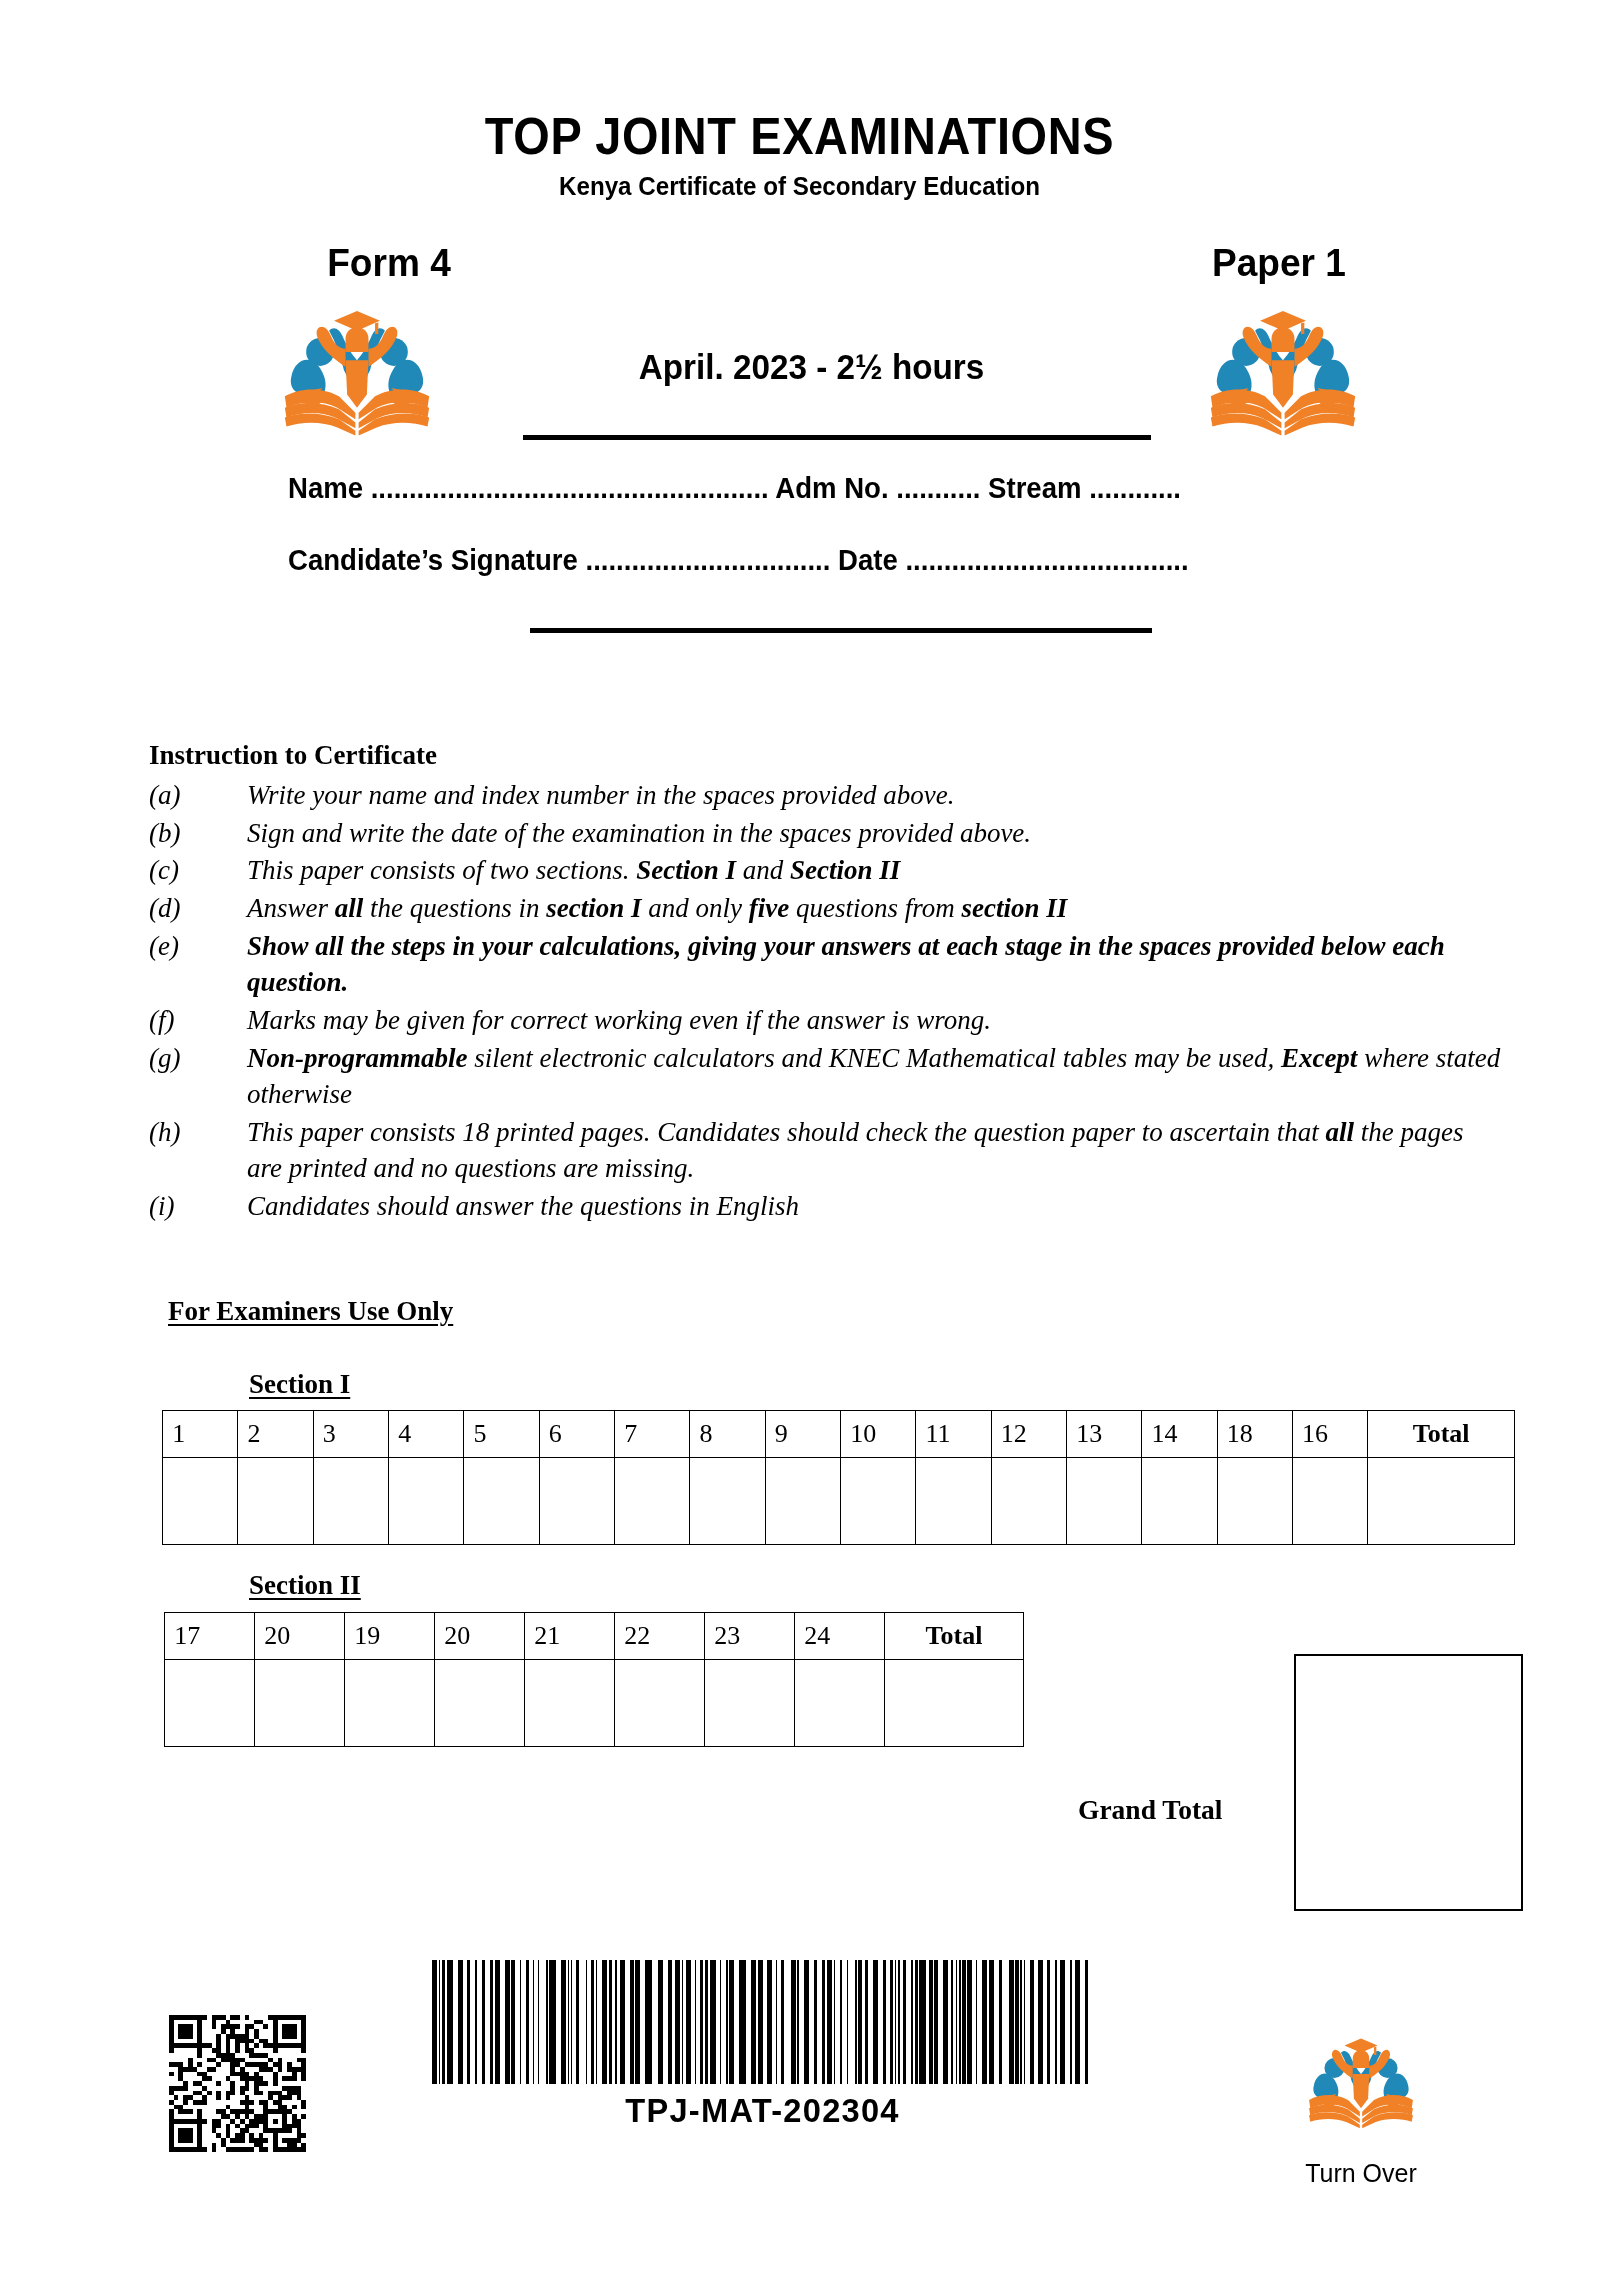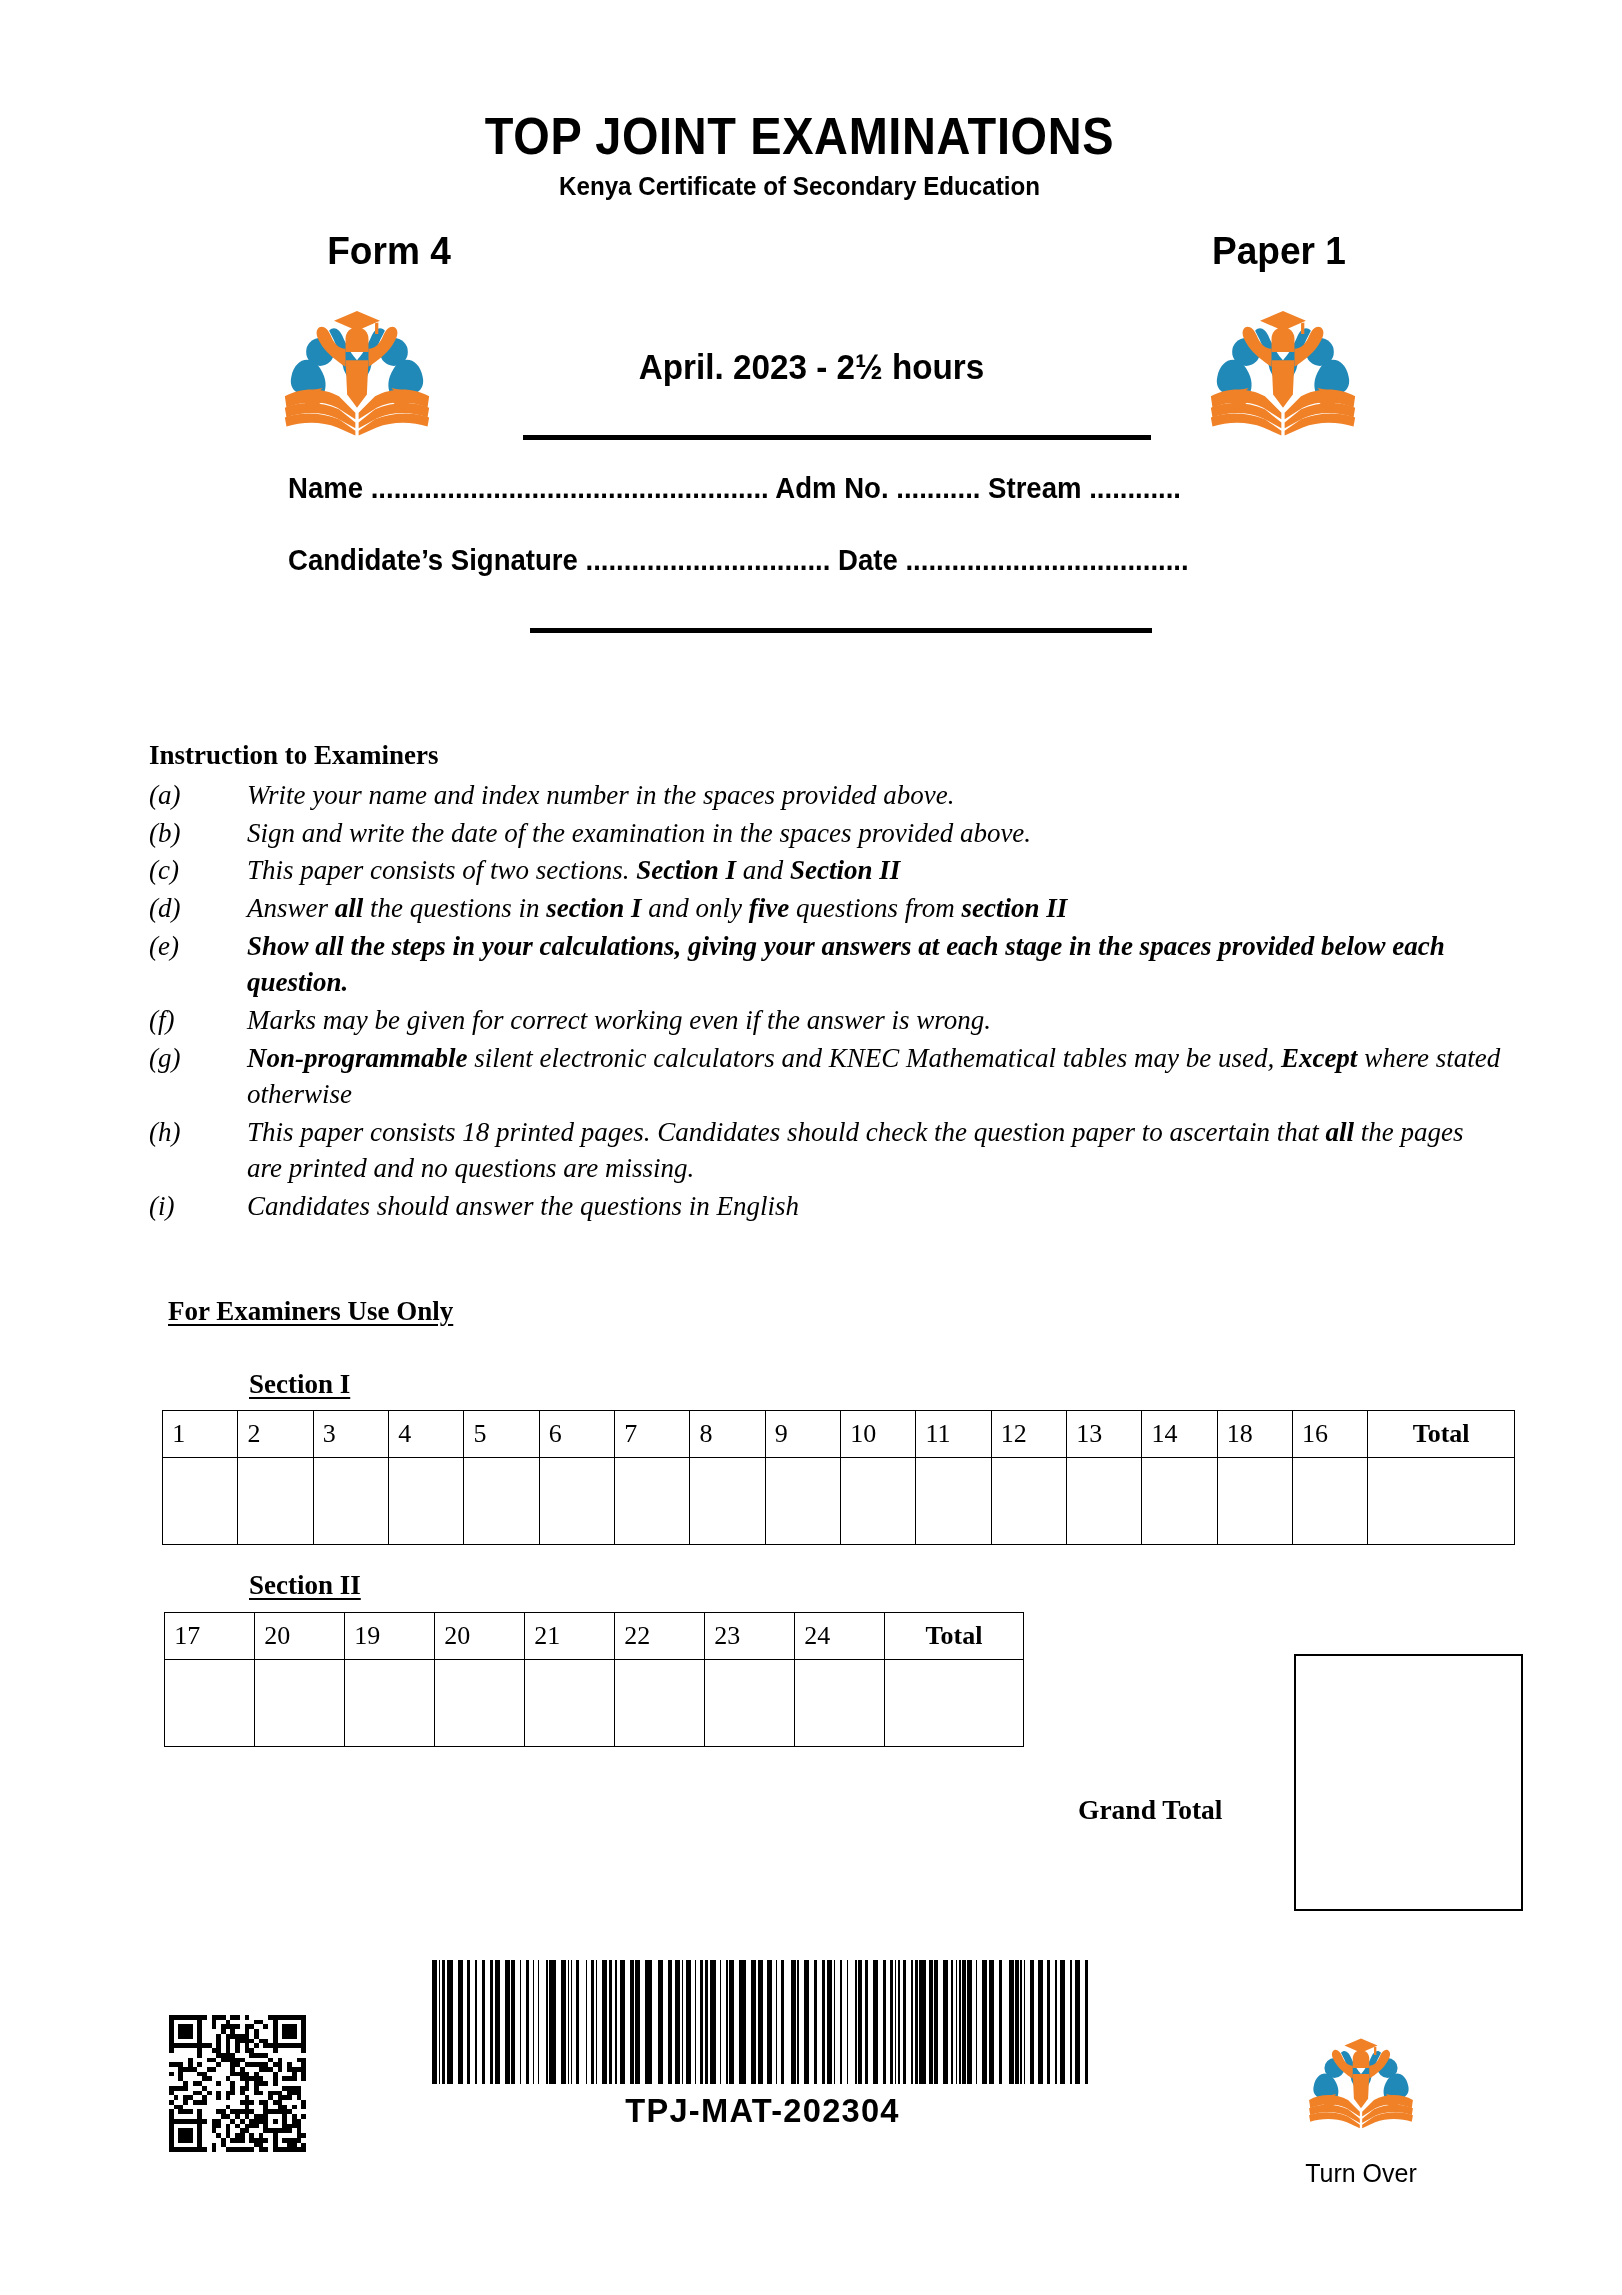--- a/index.html
+++ b/index.html
@@ -36,21 +36,21 @@
     font-family: "Liberation Sans", sans-serif;
     font-size: 26px;
     font-weight: bold;
     margin-top: 9.2px;
     transform: scaleX(0.93);
   }
 
   .title-row {
     position: absolute;
     left: 0;
-    top: 224px;
+    top: 236px;
     width: 1449px;
     height: 85px;
     padding-left: 44px;
   }
   .form-label {
     position: absolute;
     left: 281px;
     top: 5.2px;
     width: 216px;
     text-align: center;
@@ -354,21 +354,21 @@
   </g>
 </svg>
 
 <div class="rule-top"></div>
 
 <div class="cand-line cand-line-1">Name ....................................................  Adm No. ........... Stream ............</div>
 <div class="cand-line cand-line-2">Candidate’s Signature ................................  Date .....................................</div>
 
 <div class="rule-bottom"></div>
 
-<div class="instr-heading">Instruction to Examiners</div>
+<div class="instr-heading">Instruction to Certificate</div>
 <div class="instr-list" id="instructions-list">
     <div class="instr-item">
       <span class="instr-marker">(a)</span>
       <span class="instr-text">Write your name and index number in the spaces provided above.</span>
     </div>
     <div class="instr-item">
       <span class="instr-marker">(b)</span>
       <span class="instr-text">Sign and write the date of the examination in the spaces provided above.</span>
     </div>
     <div class="instr-item">

